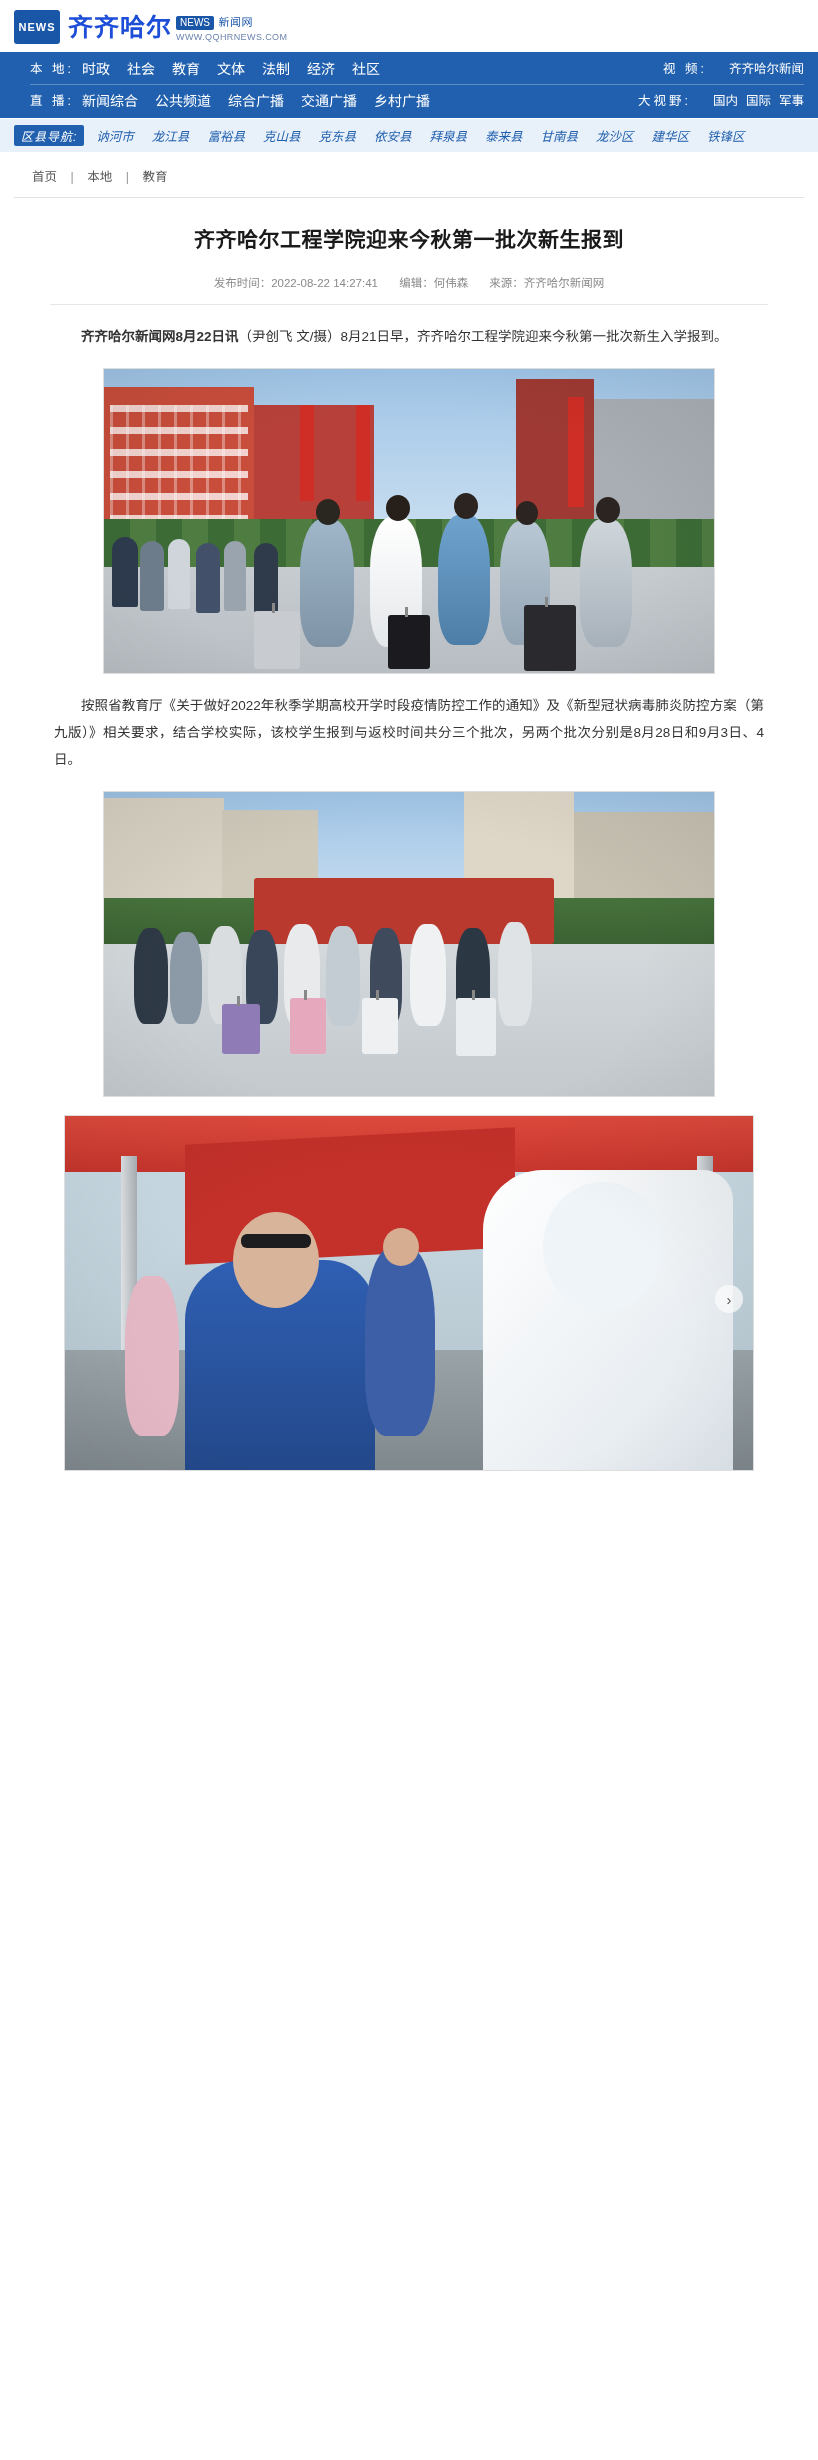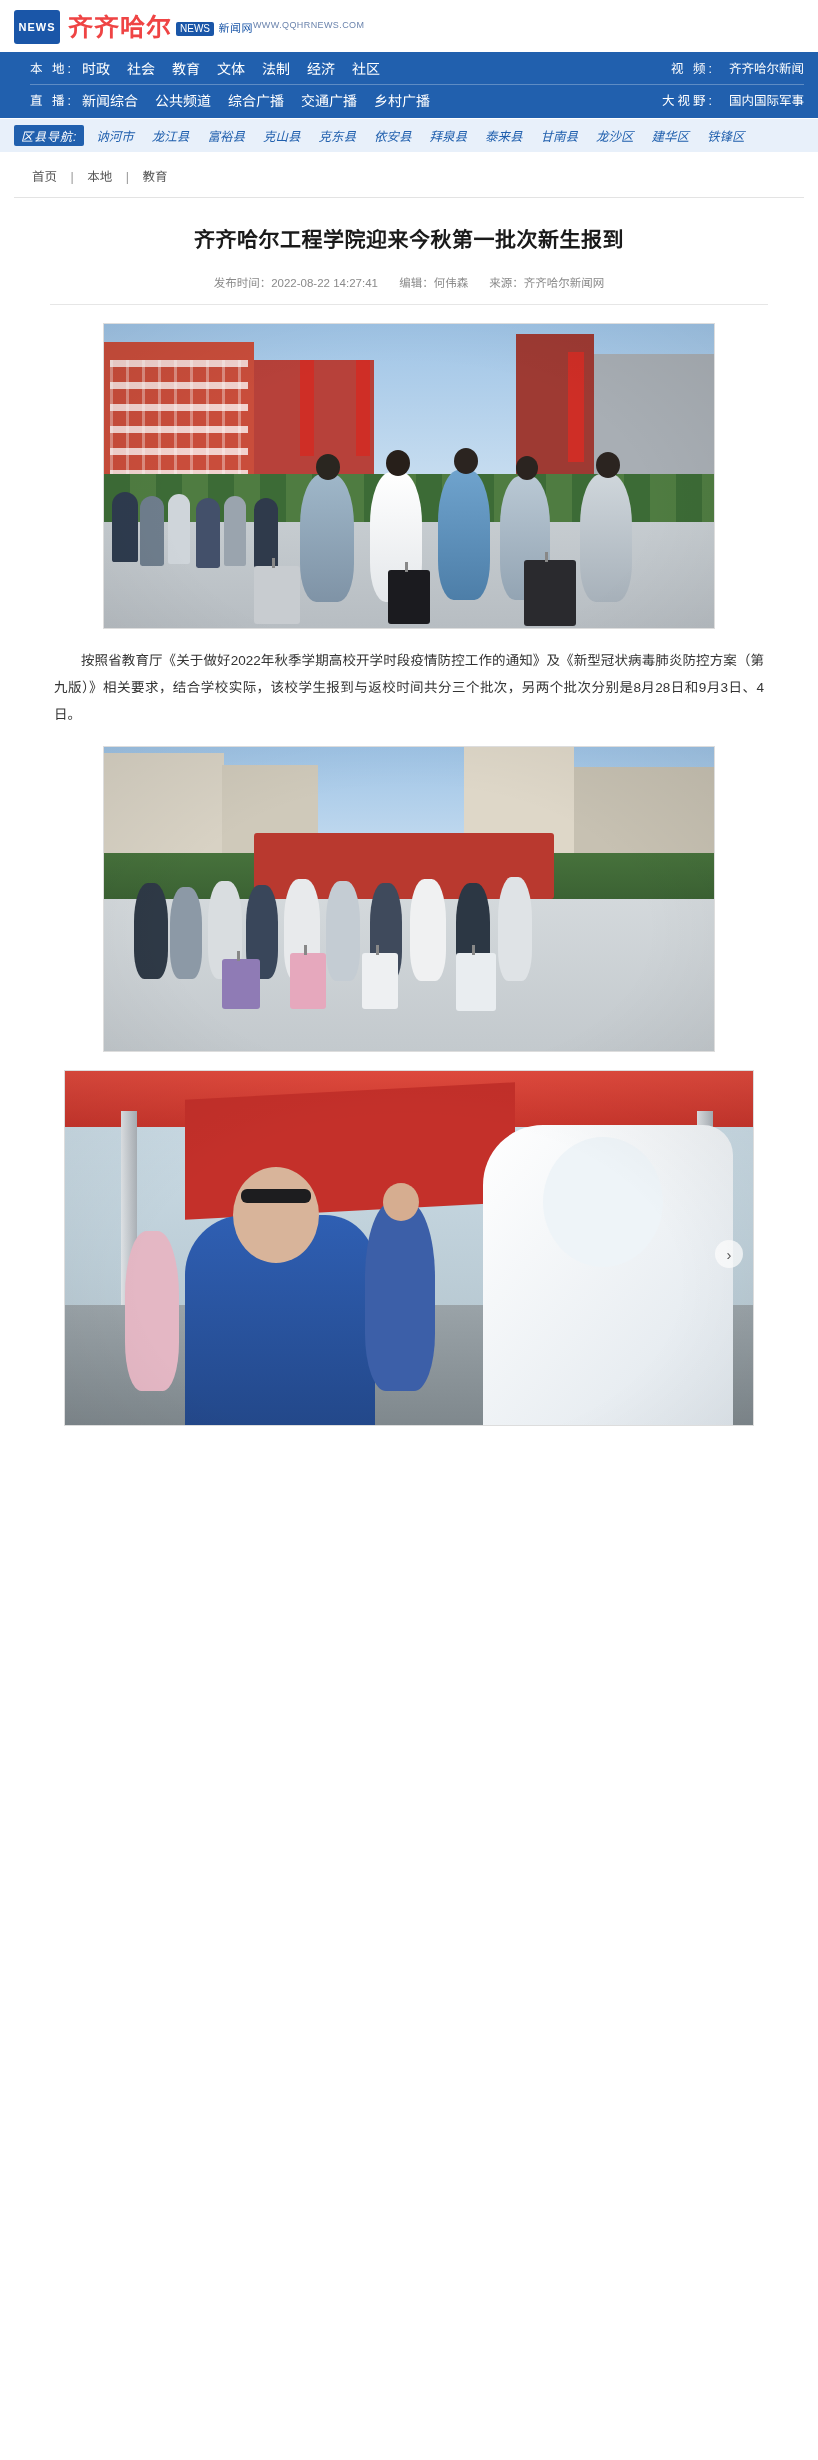--- a/index.html
+++ b/index.html
@@ -28,27 +28,27 @@
     color: #fff;
     font-size: 11px;
     font-weight: bold;
     letter-spacing: 1px;
     margin-right: 8px;
     flex: none;
   }
   .logo-cn {
     font-size: 25px;
     font-weight: bold;
-    color: #ef4444;
+    color: #1d4ed8;
     letter-spacing: 1px;
     line-height: 1;
   }
   .logo-right {
     display: flex;
-    flex-direction: row;
+    flex-direction: column;
     justify-content: center;
     margin-left: 4px;
   }
   .logo-news-badge {
     background: #1a56a8;
     color: #fff;
     font-size: 10px;
     padding: 1px 4px;
     border-radius: 2px;
     display: inline-block;
@@ -90,20 +90,21 @@
     color: #fff;
     text-decoration: none;
     margin-right: 17px;
     font-size: 14px;
     white-space: nowrap;
   }
   .nav-right {
     margin-left: auto;
     display: flex;
     align-items: flex-end;
+    gap: 8px;
   }
   .nav-right .nav-label { width: auto; margin-right: 14px; }
   .nav-right a {
     color: #fff;
     text-decoration: none;
     font-size: 12.5px;
     white-space: nowrap;
   }
   .nav-divider {
     border-top: 1px solid rgba(255,255,255,.28);
@@ -351,20 +352,23 @@
   <div class="article">
 
     <h1 class="title">齐齐哈尔工程学院迎来今秋第一批次新生报到</h1>
 
     <div class="meta">
       <span>发布时间：2022-08-22 14:27:41</span>
       <span>编辑：何伟森</span>
       <span>来源：齐齐哈尔新闻网</span>
     </div>
 
+    <p class="body-text">
+      <b>齐齐哈尔新闻网8月22日讯</b><span>（尹创飞 文/摄）8月21日早，齐齐哈尔工程学院迎来今秋第一批次新生入学报到。</span>
+    </p>
 
     <div class="photo ph1">
       <div class="sky" style="height:62%"></div>
       <div class="ground" style="height:42%"></div>
       <div class="bldg p1-bld-left"></div>
       <div class="bldg p1-bld-mid"></div>
       <div class="bldg p1-bld-r1"></div>
       <div class="bldg p1-bld-r2"></div>
       <div class="trees"></div>
 

